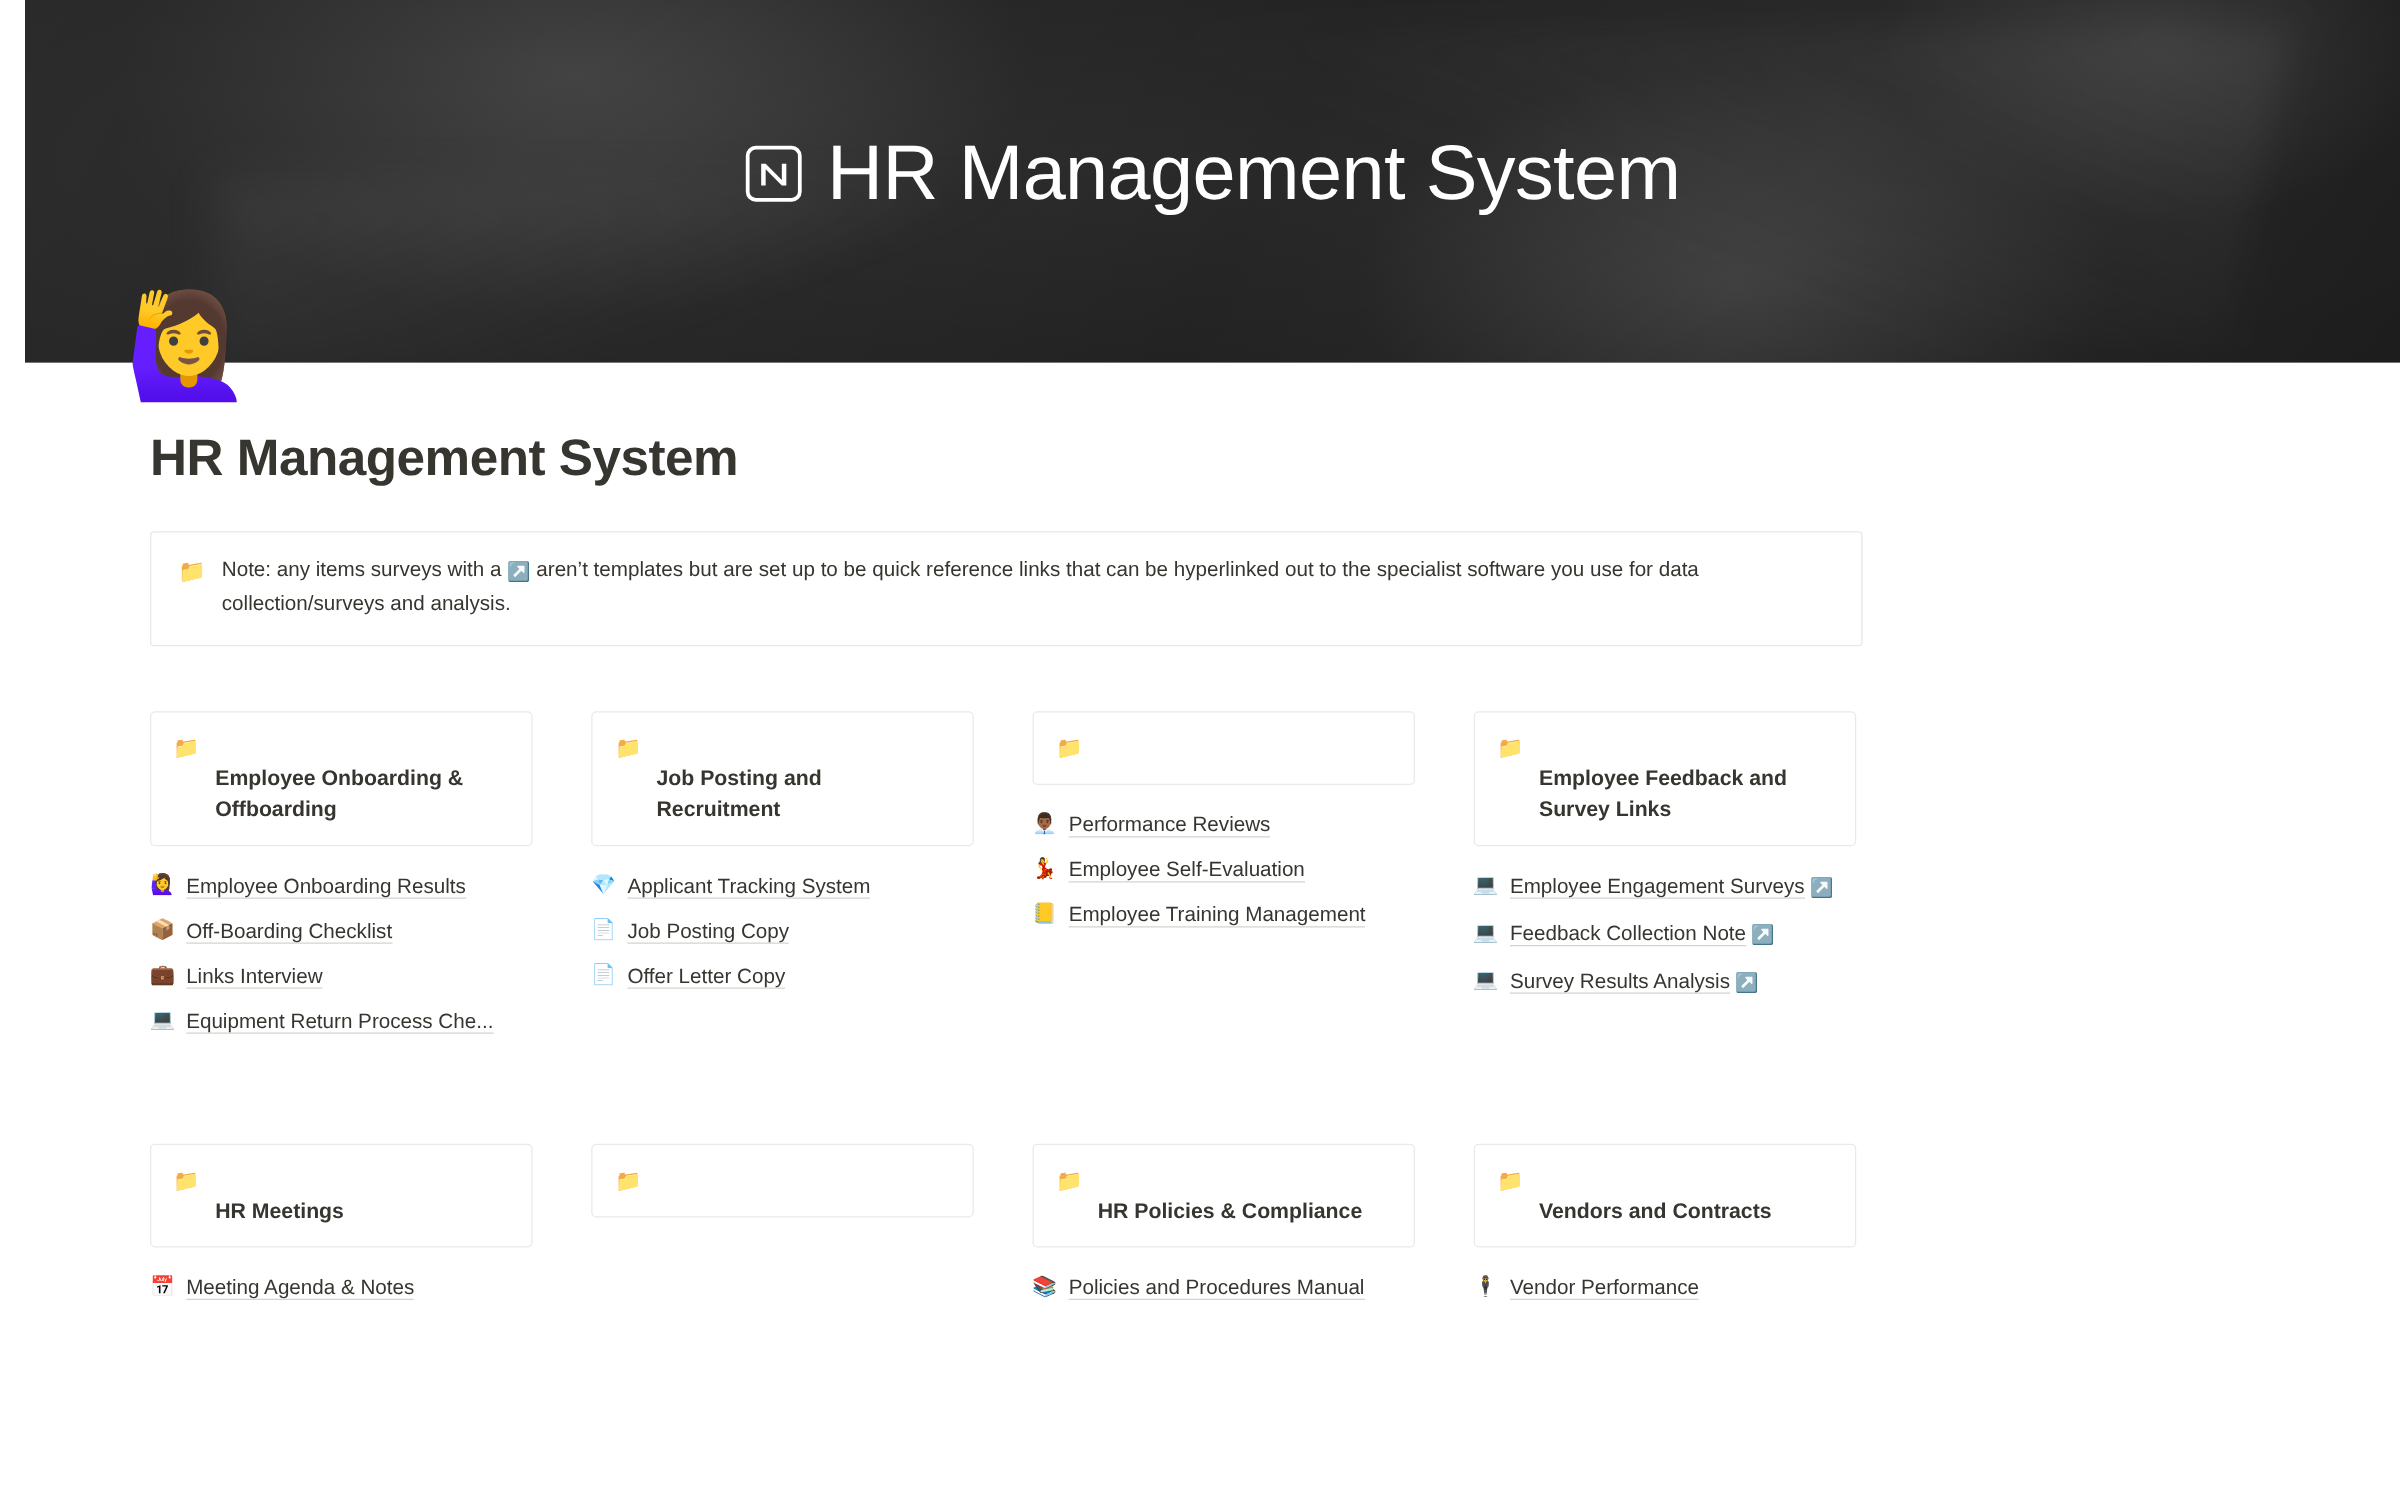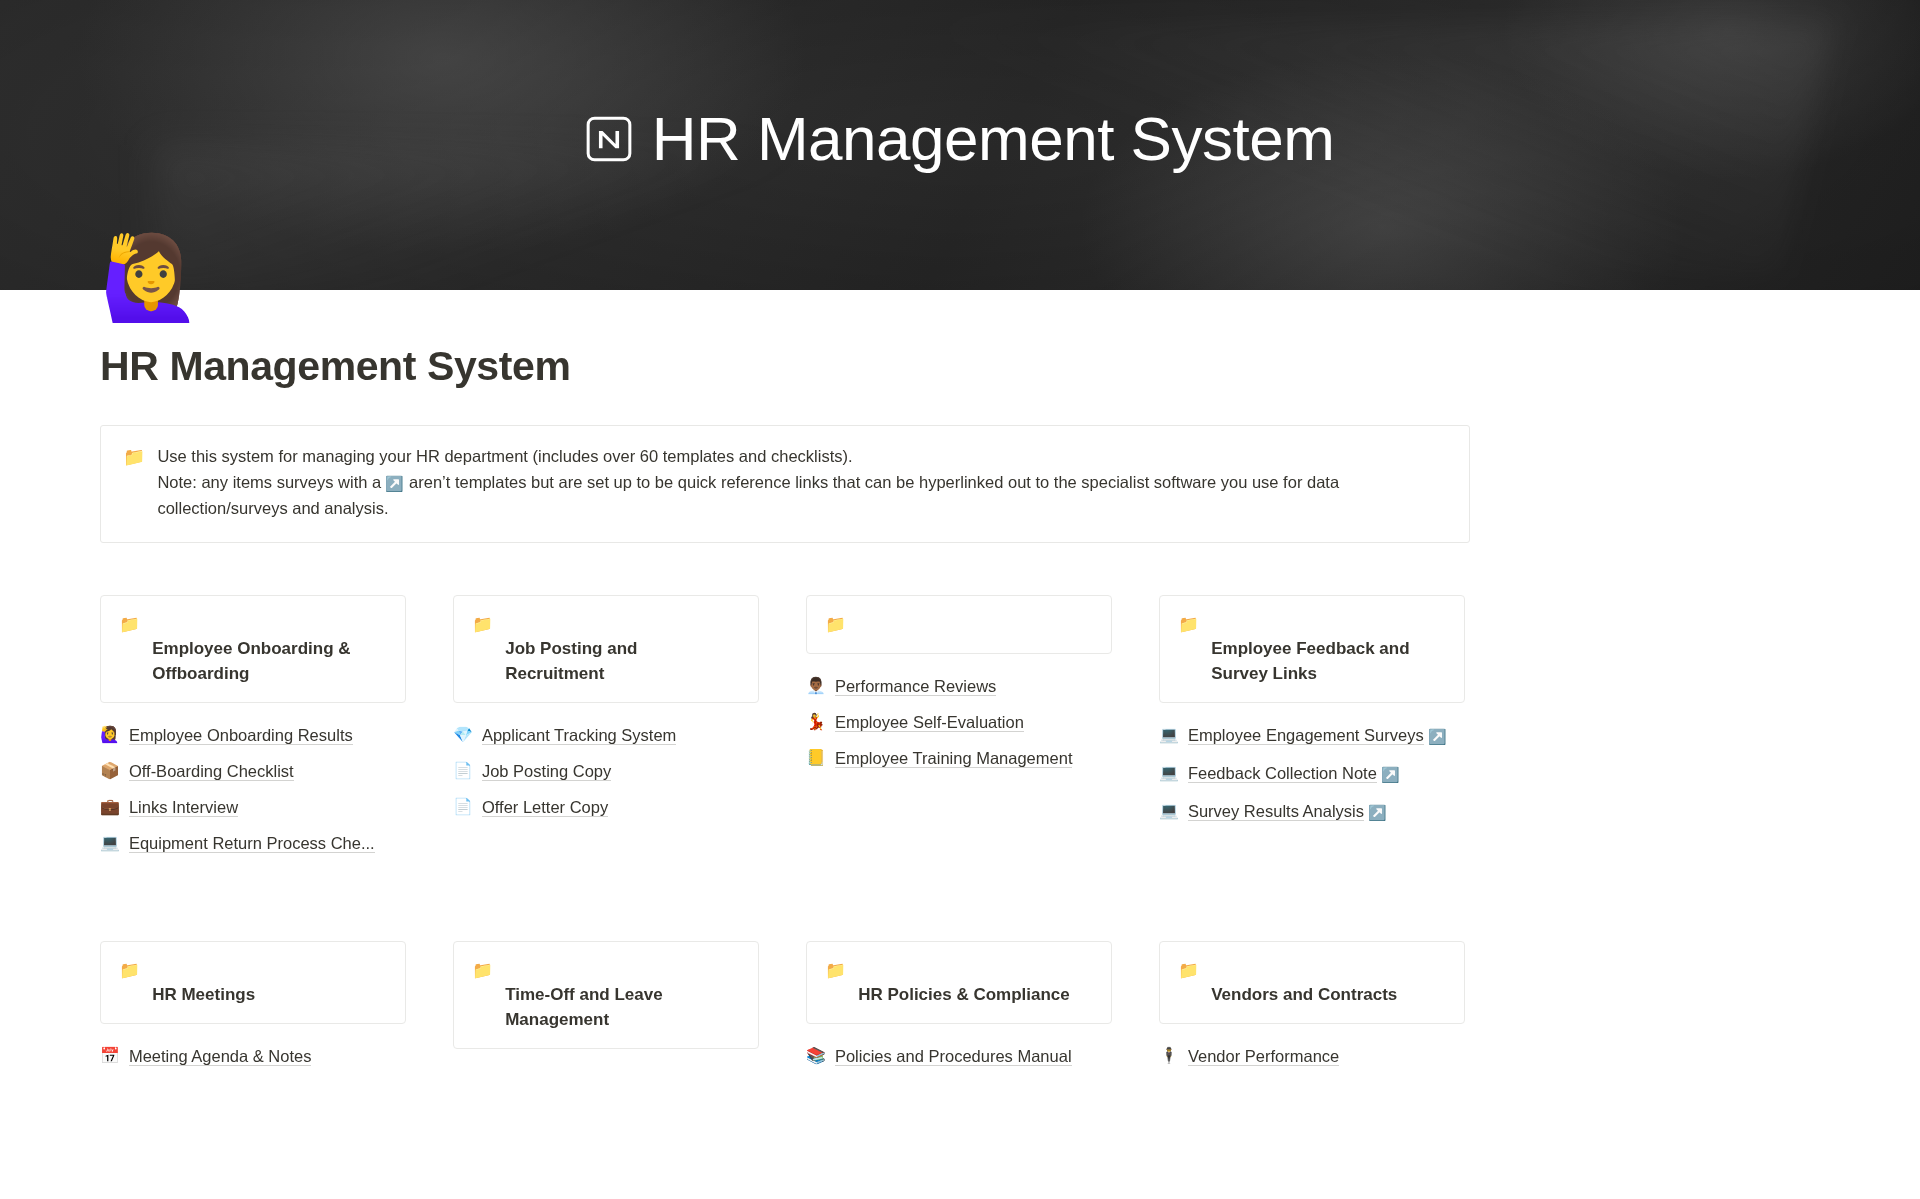--- a/index.html
+++ b/index.html
@@ -10,20 +10,21 @@
     background: #ffffff;
     font-family: "Liberation Sans", sans-serif;
     -webkit-font-smoothing: antialiased;
   }
   .page {
     position: relative;
     width: 1920px;
     min-height: 1199px;
     overflow: hidden;
     background: #ffffff;
+    padding-left: 20px;
   }
 
   
   .cover {
     position: relative;
     width: 100%;
     height: 290px;
     overflow: hidden;
     background: #2f2f2f;
   }
@@ -221,21 +222,20 @@
 
   <div class="page-icon">🙋‍♀️</div>
 
   <div class="content">
 
     <h1 class="page-title">HR Management System</h1>
 
     <div class="callout">
       <span class="callout-emoji">📁</span>
       <div class="callout-body">
-        <span class="line">Use this system for managing your HR department (includes over 60 templates and checklists).</span>
         <span class="line"><span>Note: any items surveys with a </span><span class="inline-emoji">↗️</span><span> aren’t templates but are set up to be quick reference links that can be hyperlinked out to the specialist software you use for data collection/surveys and analysis.</span></span>
       </div>
     </div>
 
     <div class="grid" id="grid">
         <div class="column">
           <div class="card">
             <span class="card-emoji">📁</span>
             <div class="card-title">Employee Onboarding &amp; Offboarding</div>
           </div>
@@ -326,21 +326,20 @@
           <div class="links">
             <div class="link-row">
               <span class="link-emoji">📅</span>
               <span><span class="link-text">Meeting Agenda &amp; Notes</span></span>
             </div>
           </div>
         </div>
         <div class="column">
           <div class="card">
             <span class="card-emoji">📁</span>
-            <div class="card-title">Time-Off and Leave Management</div>
           </div>
           <div class="links"></div>
         </div>
         <div class="column">
           <div class="card">
             <span class="card-emoji">📁</span>
             <div class="card-title">HR Policies &amp; Compliance</div>
           </div>
           <div class="links">
             <div class="link-row">

